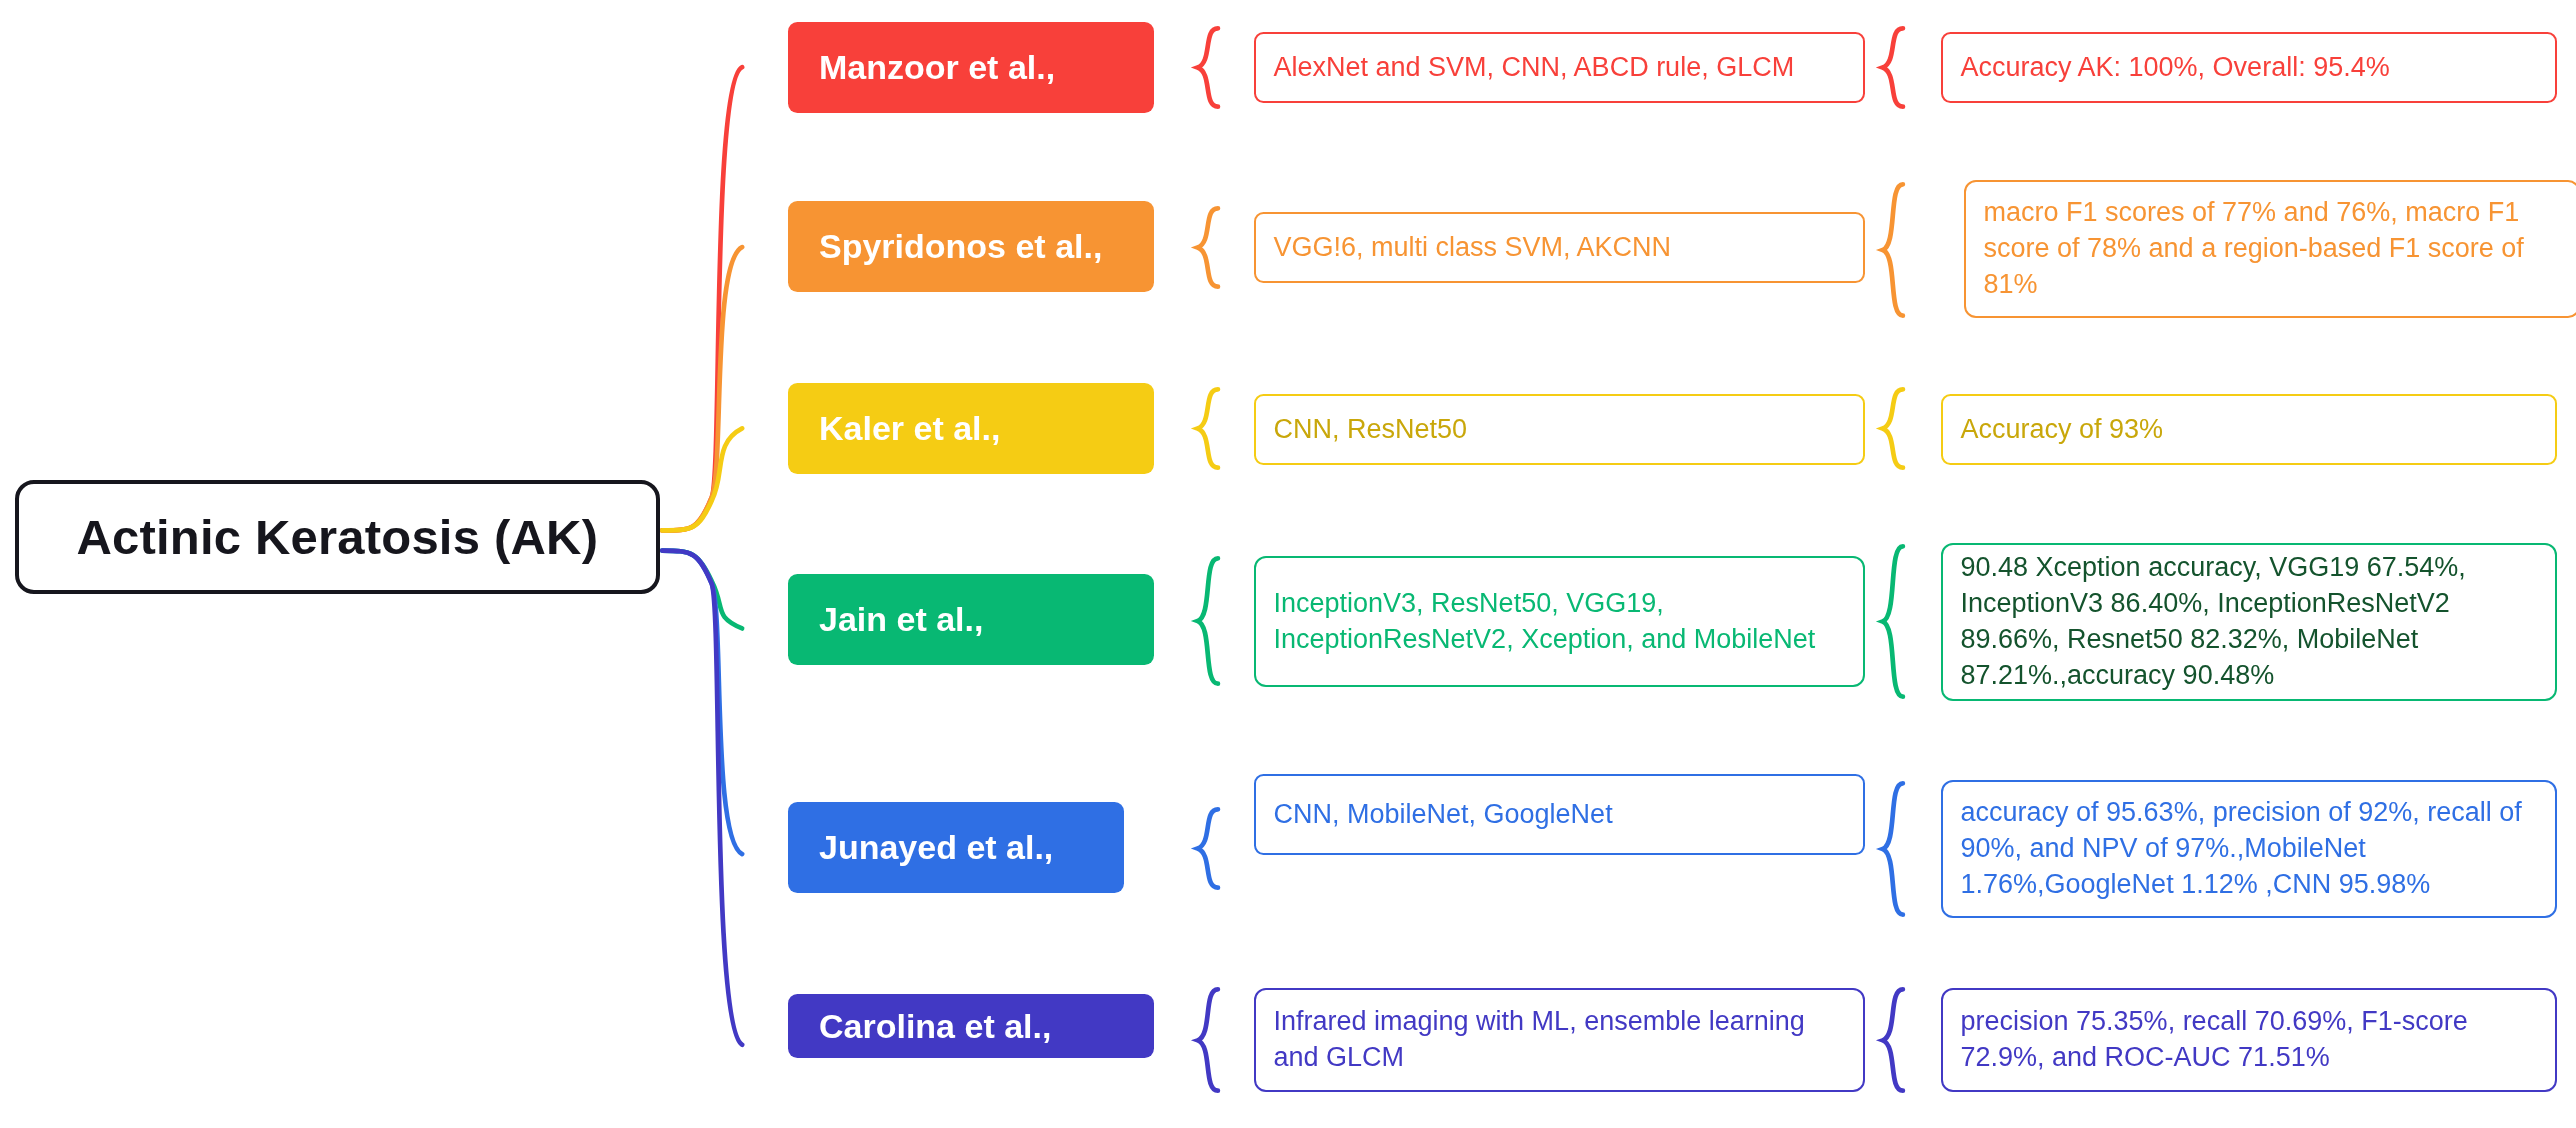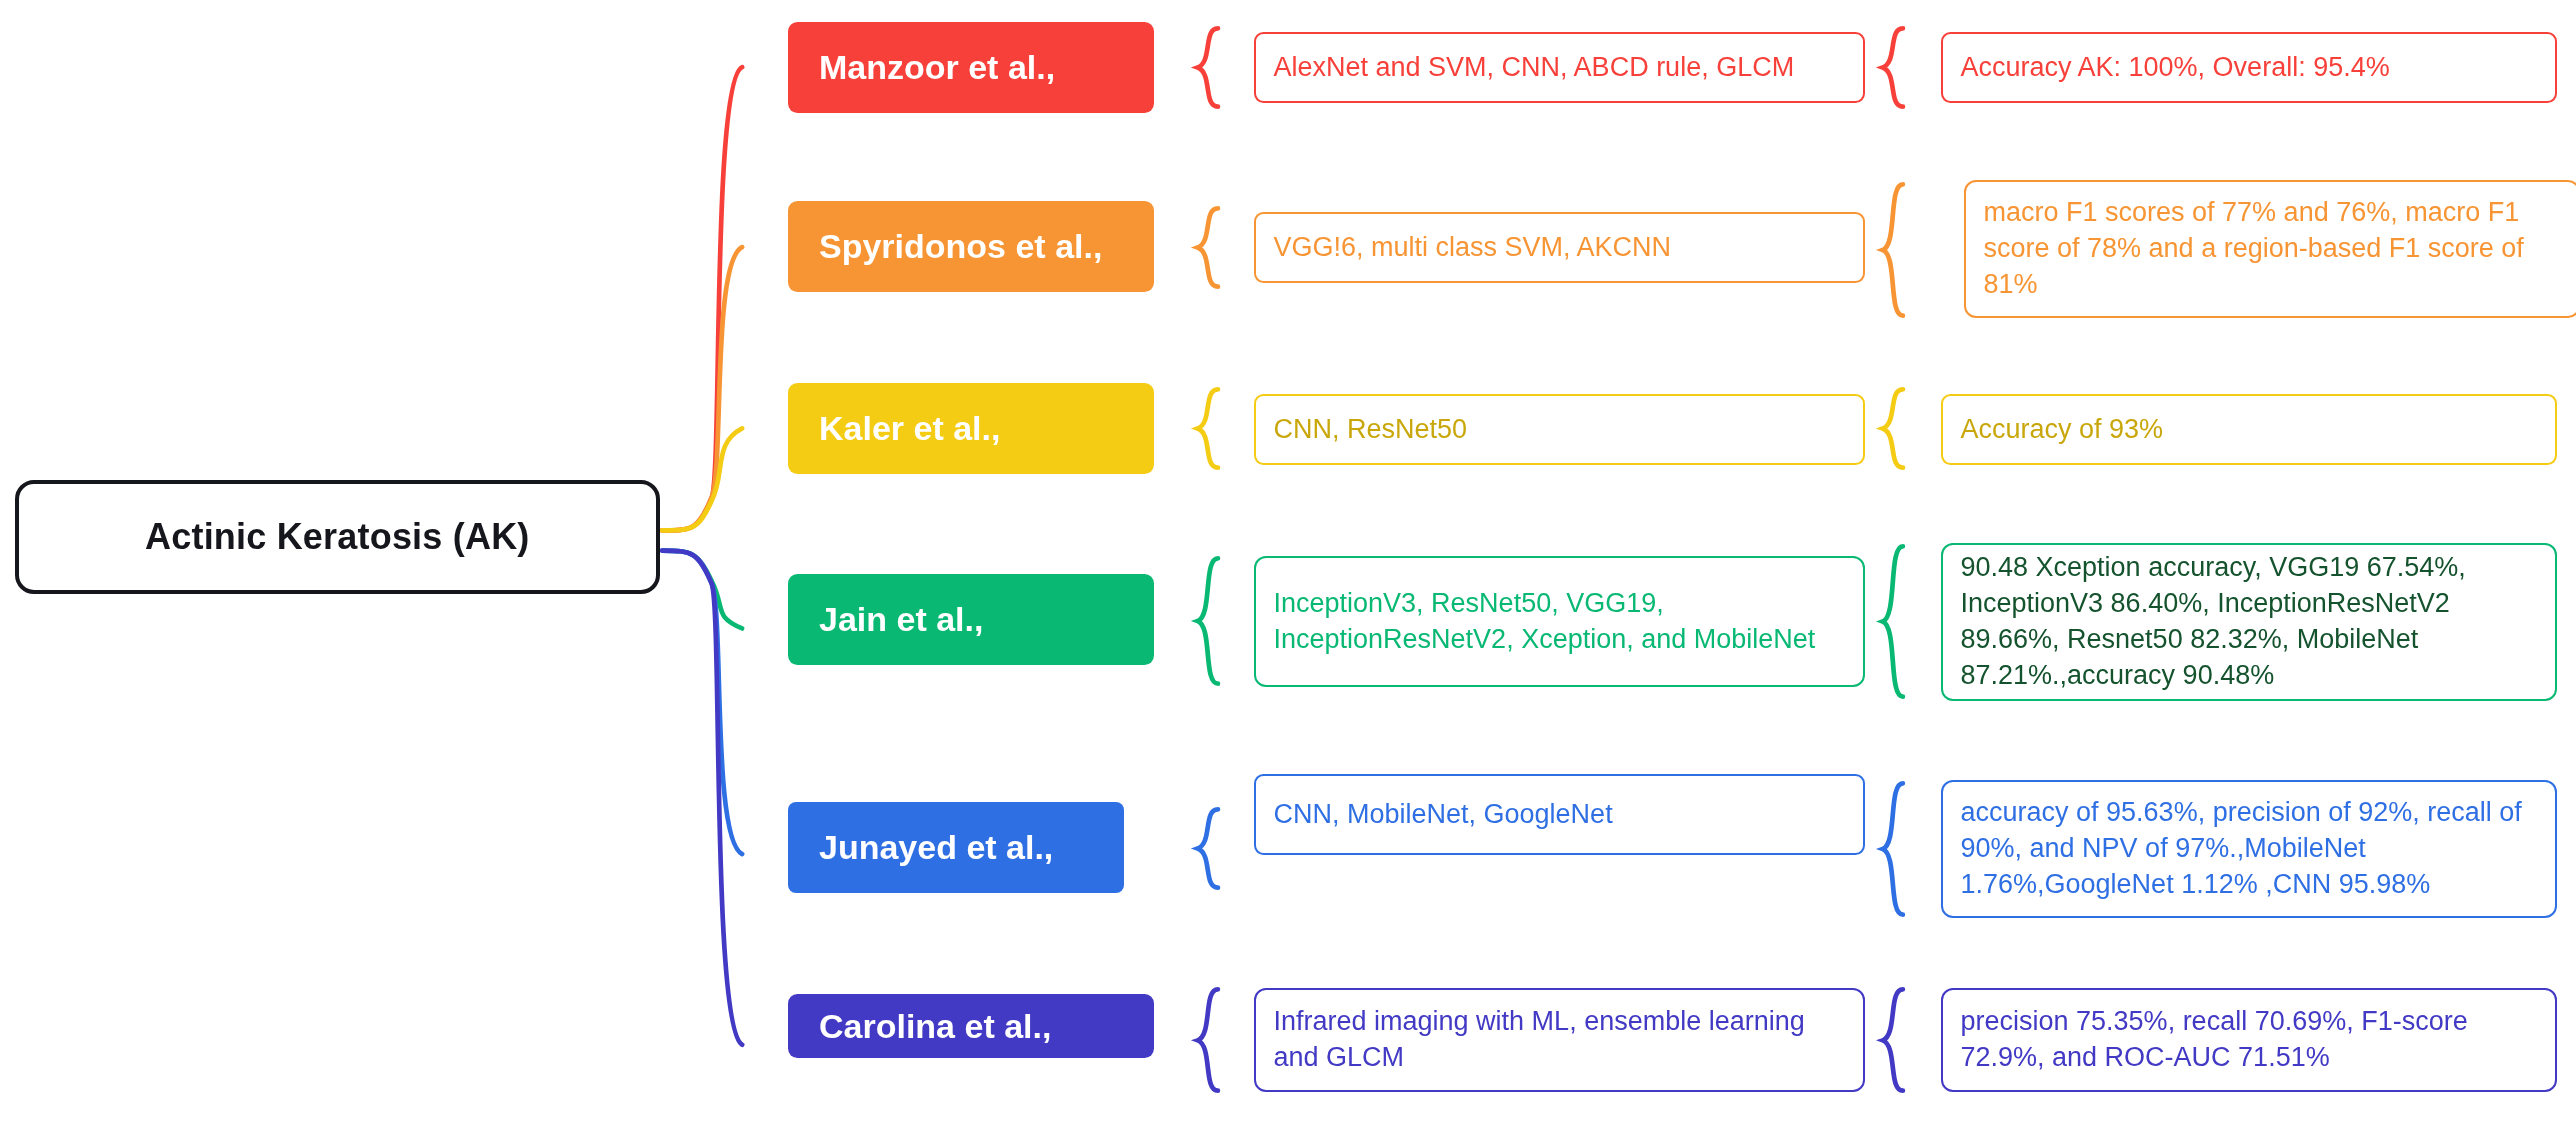--- a/index.html
+++ b/index.html
@@ -30,21 +30,21 @@
     height: 114px;
     border: 4.7px solid #16161d;
     border-radius: 19px;
     background: #ffffff;
     display: flex;
     align-items: center;
     justify-content: center;
     box-sizing: border-box;
   }
   #root-node .root-label {
-    font-size: 36px;
+    font-size: 49px;
     font-weight: bold;
     color: #16161d;
     letter-spacing: 0.2px;
     white-space: nowrap;
   }
 
   
   .row {
     position: absolute;
     left: 0;
@@ -173,21 +173,21 @@
     </div>
     <svg class="brace" style="left:1880px; top:545px;" width="27" height="153" viewBox="0 0 40 228">
       <path d="M34,2 C12,2 26,106 4,114 C26,122 12,226 34,226" fill="none" stroke="#08b873" stroke-width="7" stroke-linecap="round"></path>
     </svg>
     <div class="box" style="left:1941px; top:543px; width:616px; height:158px; border:2.7px solid #08b873; color:#14532d;">
       <span>90.48 Xception accuracy, VGG19 67.54%, InceptionV3 86.40%, InceptionResNetV2 89.66%, Resnet50 82.32%, MobileNet 87.21%.,accuracy  90.48%</span>
     </div>
   </div>
 
   <div class="row">
-    <div class="topic" style="left:788px; top:802px; width:336px; height:91px; background:#2f6fe4;border-radius:8px;">
+    <div class="topic" style="left:788px; top:802px; width:336px; height:91px; background:#2f6fe4;">
       <span>Junayed et al.,</span>
     </div>
     <svg class="brace" style="left:1195px; top:808px;" width="27" height="81" viewBox="0 0 40 120">
       <path d="M34,2 C12,2 26,52 4,60 C26,68 12,118 34,118" fill="none" stroke="#2f6fe4" stroke-width="7" stroke-linecap="round"></path>
     </svg>
     <div class="box small" style="left:1254px; top:774px; width:611px; height:81px; border:2px solid #2f6fe4; color:#2f6fe4;">
       <span>CNN, MobileNet, GoogleNet</span>
     </div>
     <svg class="brace" style="left:1880px; top:782px;" width="27" height="134" viewBox="0 0 40 200">
       <path d="M34,2 C12,2 26,92 4,100 C26,108 12,198 34,198" fill="none" stroke="#2f6fe4" stroke-width="7" stroke-linecap="round"></path>

